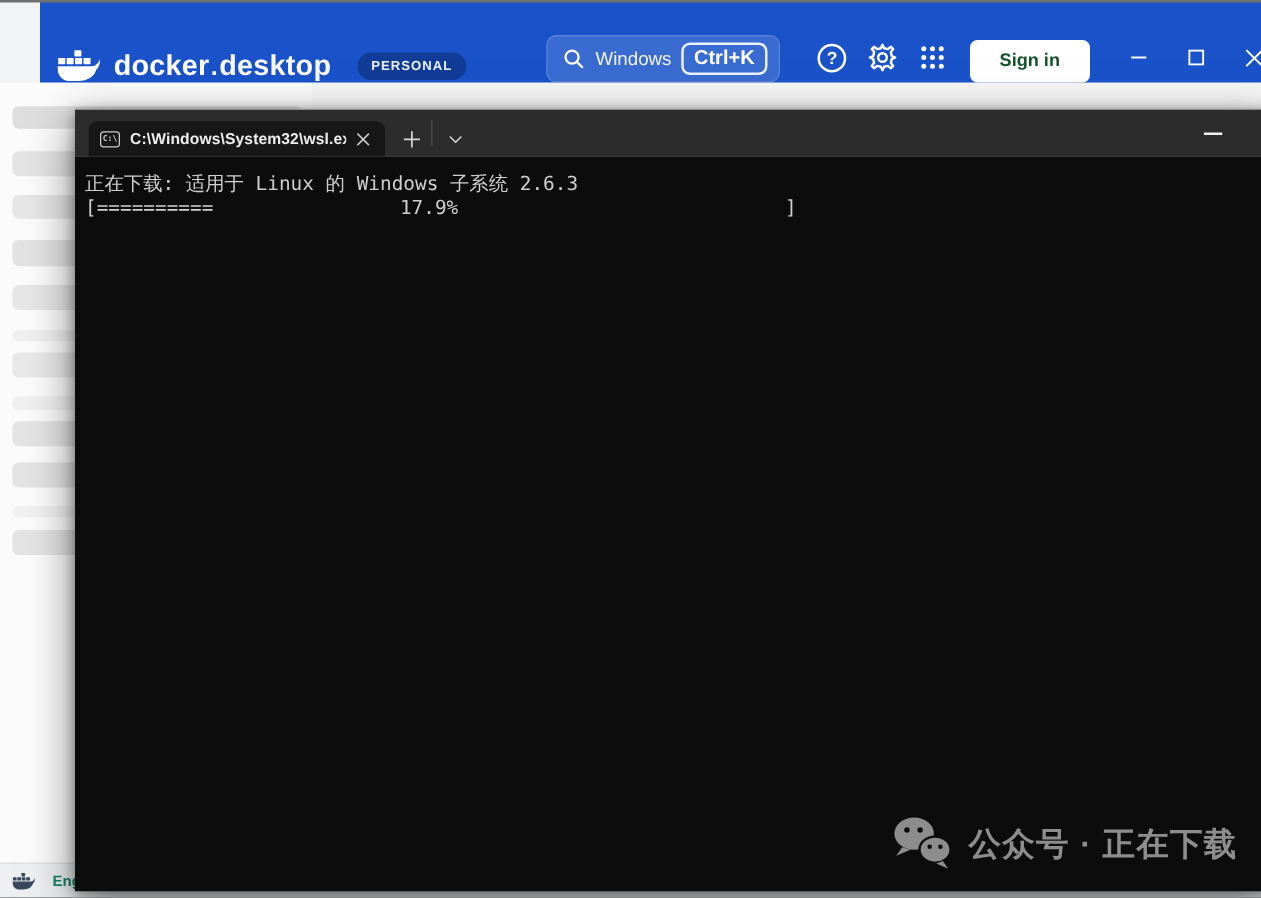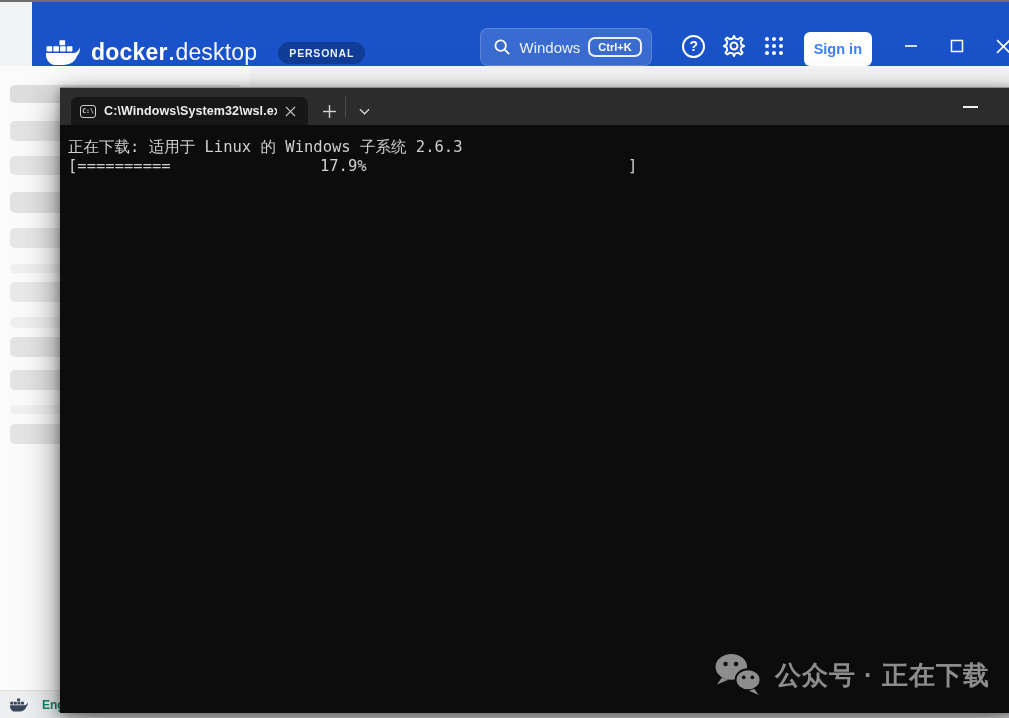--- a/index.html
+++ b/index.html
@@ -6,36 +6,36 @@
   html,body { width:1009px; height:718px; overflow:hidden; }
   body { position:relative; background:#f2f3f4; font-family:"Liberation Sans",sans-serif; }
   body::before { content:""; position:absolute; top:0; left:0; right:0; height:2px; background:#6f6f6f; z-index:60; }
 
   
   .dd-header { position:absolute; top:0; left:0; width:1008px; height:66px; background:#1a53c9;
     display:flex; align-items:flex-end; padding:0 14px 0 14px; z-index:10;margin-left:32px; }
   .logo-group { display:flex; align-items:center; gap:9px; }
   .wordmark { color:#ffffff; font-size:23px; letter-spacing:.2px; display:flex; align-items:baseline; }
   .wm-bold { font-weight:700; }
-  .wm-light { font-weight:400; opacity:.97; }
+  .wm-light { font-weight:700; opacity:.97; }
   .wm-dot { font-weight:700; font-size:20px; margin:0 1px; }
   .plan-badge { margin-left:12px; background:#113c97; color:#eaf0fd; font-size:10.5px; font-weight:700;
     letter-spacing:.8px; padding:5px 11px; border-radius:12px; }
   .hd-spacer { flex:1; }
   .search-box { display:flex; align-items:center; gap:8px; background:rgba(255,255,255,.14);
     border:1px solid rgba(255,255,255,.18); border-radius:8px; height:38px; padding:0 9px 0 12px;
     margin-right:22px; cursor:pointer; }
   .search-label { color:#eef3fd; font-size:15px; }
-  .kbd-badge { border:2px solid rgba(255,255,255,.9); border-radius:7px; color:#ffffff; font-size:11px;
+  .kbd-badge { border:2px solid rgba(255,255,255,.9); border-radius:7px; color:#ffffff; font-size:16px;
     font-weight:700; padding:2px 8px; }
   .hd-icon-btn { width:40px; height:40px; display:flex; align-items:center; justify-content:center; cursor:pointer; }
   .help-circle { width:23px; height:23px; border:2px solid #ffffff; border-radius:50%; color:#ffffff;
     font-size:14px; font-weight:700; display:flex; align-items:center; justify-content:center; }
-  .signin-btn { background:#ffffff; color:#3b82f6; font-size:14.5px; font-weight:700; border:none;
-    border-radius:6px; padding:9px 10px; margin:0 16px 0 10px; cursor:pointer; font-family:"Liberation Sans",sans-serif; }
+  .signin-btn { background:#ffffff; color:#14532d; font-size:14.5px; font-weight:700; border:none;
+    border-radius:6px; padding:9px 24px; margin:0 16px 0 10px; cursor:pointer; font-family:"Liberation Sans",sans-serif; }
   .win-controls { display:flex; align-items:center; }
   .win-btn { width:46px; height:40px; display:flex; align-items:center; justify-content:center; cursor:pointer; }
 
   
   .dd-sidebar { position:absolute; top:66px; left:0; width:250px; bottom:28px; background:#fbfbfb; z-index:1; }
   .skel { position:absolute; left:10px; width:232px; border-radius:5px; }
   .dd-main { position:absolute; top:66px; left:250px; right:0; bottom:28px; background:#f6f6f6; z-index:1; }
 
   
   .dd-statusbar { position:absolute; bottom:0; left:0; width:1009px; height:28px; background:#edeff1;

